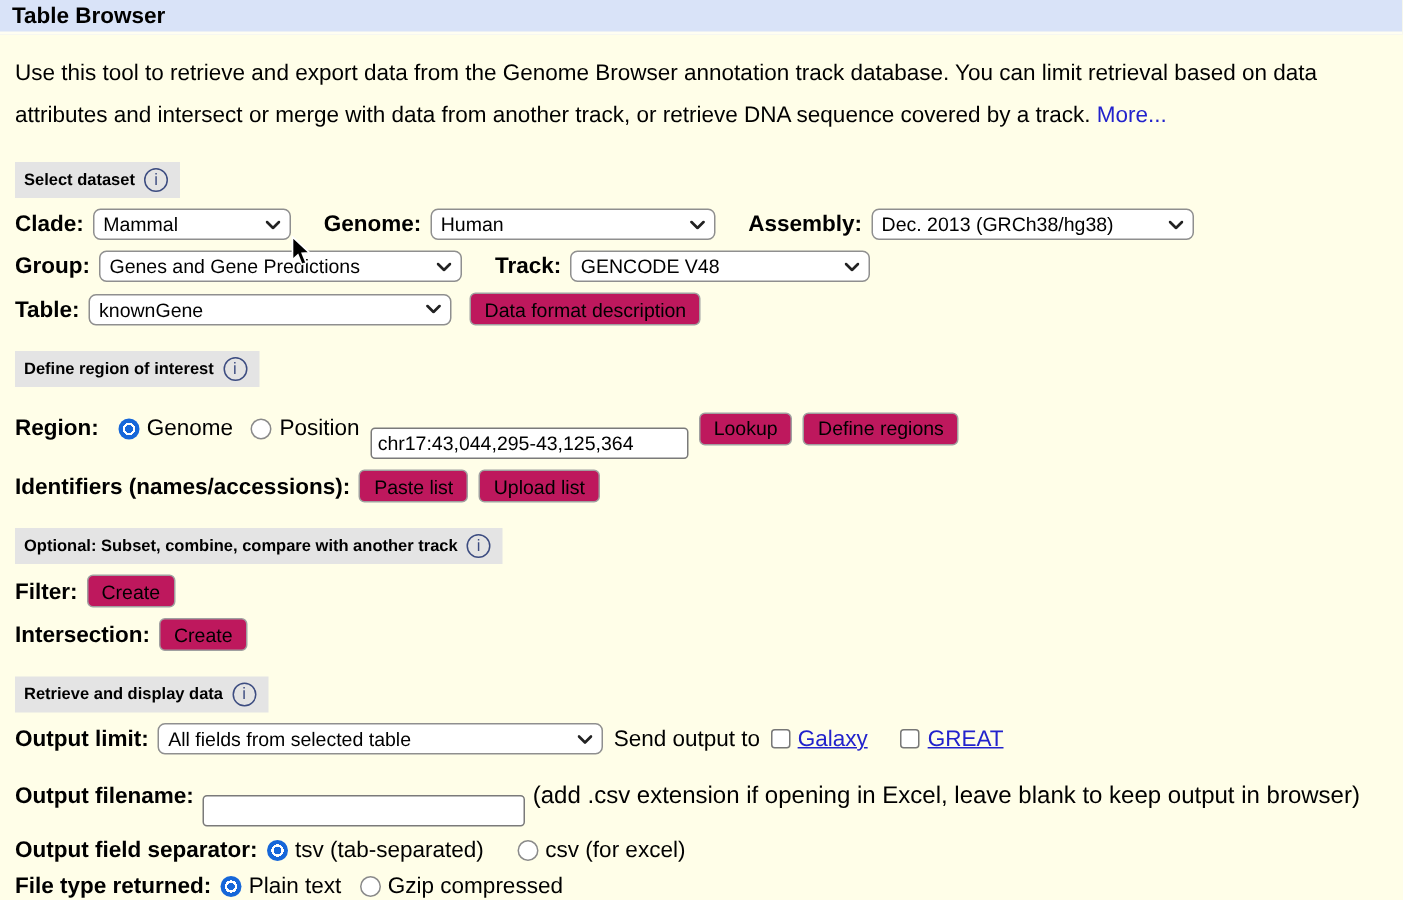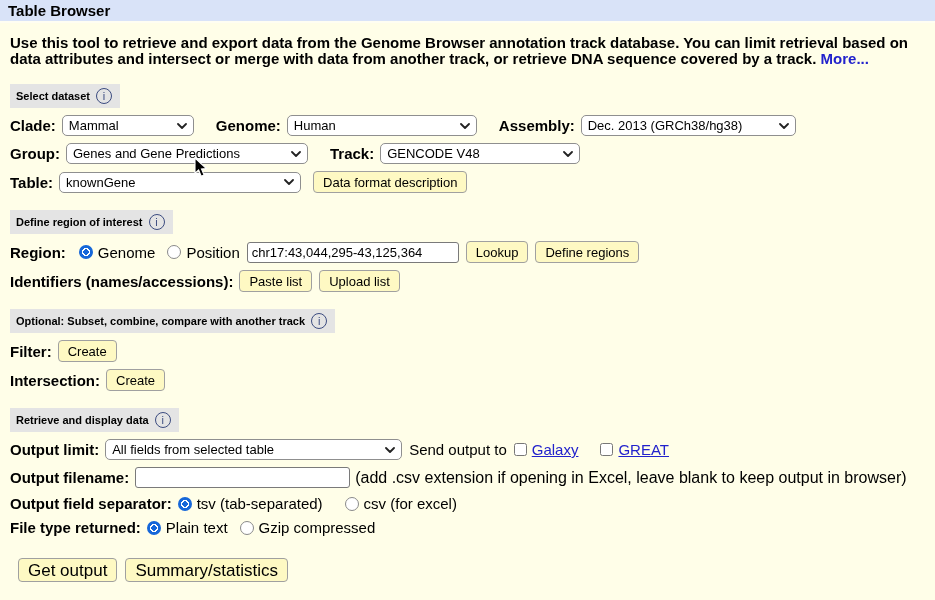--- a/index.html
+++ b/index.html
@@ -13,21 +13,21 @@
   }
   .titlebar {
     background:#d9e3f8;
     height:23px;
     display:flex; align-items:center;
     padding-left:8px;
     font-size:15px; font-weight:bold;
     border-bottom:2px solid #fffef2;
   }
   .content { padding:0 10px; }
-  .intro { font-size:15px; line-height:16px; margin:12px 0 0 0; max-width:925px;font-weight:bold; }
+  .intro { font-size:15px; line-height:28px; margin:12px 0 0 0; max-width:925px; }
   a.link { color:#2222cc; text-decoration:none; cursor:pointer; }
   a.link.u { text-decoration:underline; }
   .sec-head {
     display:inline-flex; align-items:center; gap:6px;
     background:#e4e4e4;
     font-size:11px; font-weight:bold;
     padding:4px 8px 4px 6px;
     margin-top:17px;
   }
   .info-icon {
@@ -48,34 +48,35 @@
     padding:0 6px 0 6px;
     font-size:13px;
     cursor:default;
   }
   .sel .chev { width:10px; height:6px; flex:0 0 auto; margin-left:6px; }
   .w160{width:132px} .w190{width:190px} .w215{width:215px}
   .w242{width:242px} .w200{width:200px} .w297{width:297px}
   .btn {
     font-family:"Liberation Sans", sans-serif;
     font-size:13px; color:#000;
-    background:#fef9c3;
+    background:#be185d;
     border:1px solid #a0a0a0;
     border-radius:4px;
     padding:2px 9px;
     height:22px;
     cursor:pointer;
   }
   .ti {
     font-family:"Liberation Sans", sans-serif;
     background:#fff;
     border:1px solid #7a7a7a;
     border-radius:3px;
     height:21px; font-size:13px;
     padding:0 4px;
+    margin-top:20px;
   }
   .radio {
     display:inline-block; width:14px; height:14px; border-radius:50%;
     background:#fff; border:1px solid #8a8a8a;
     margin-right:5px; flex:0 0 auto; cursor:pointer;
   }
   .radio.on {
     border:none;
     background:radial-gradient(circle at center, #1667d9 0 2.6px, #ffffff 2.6px 4.1px, #1667d9 4.1px 7px);
   }

